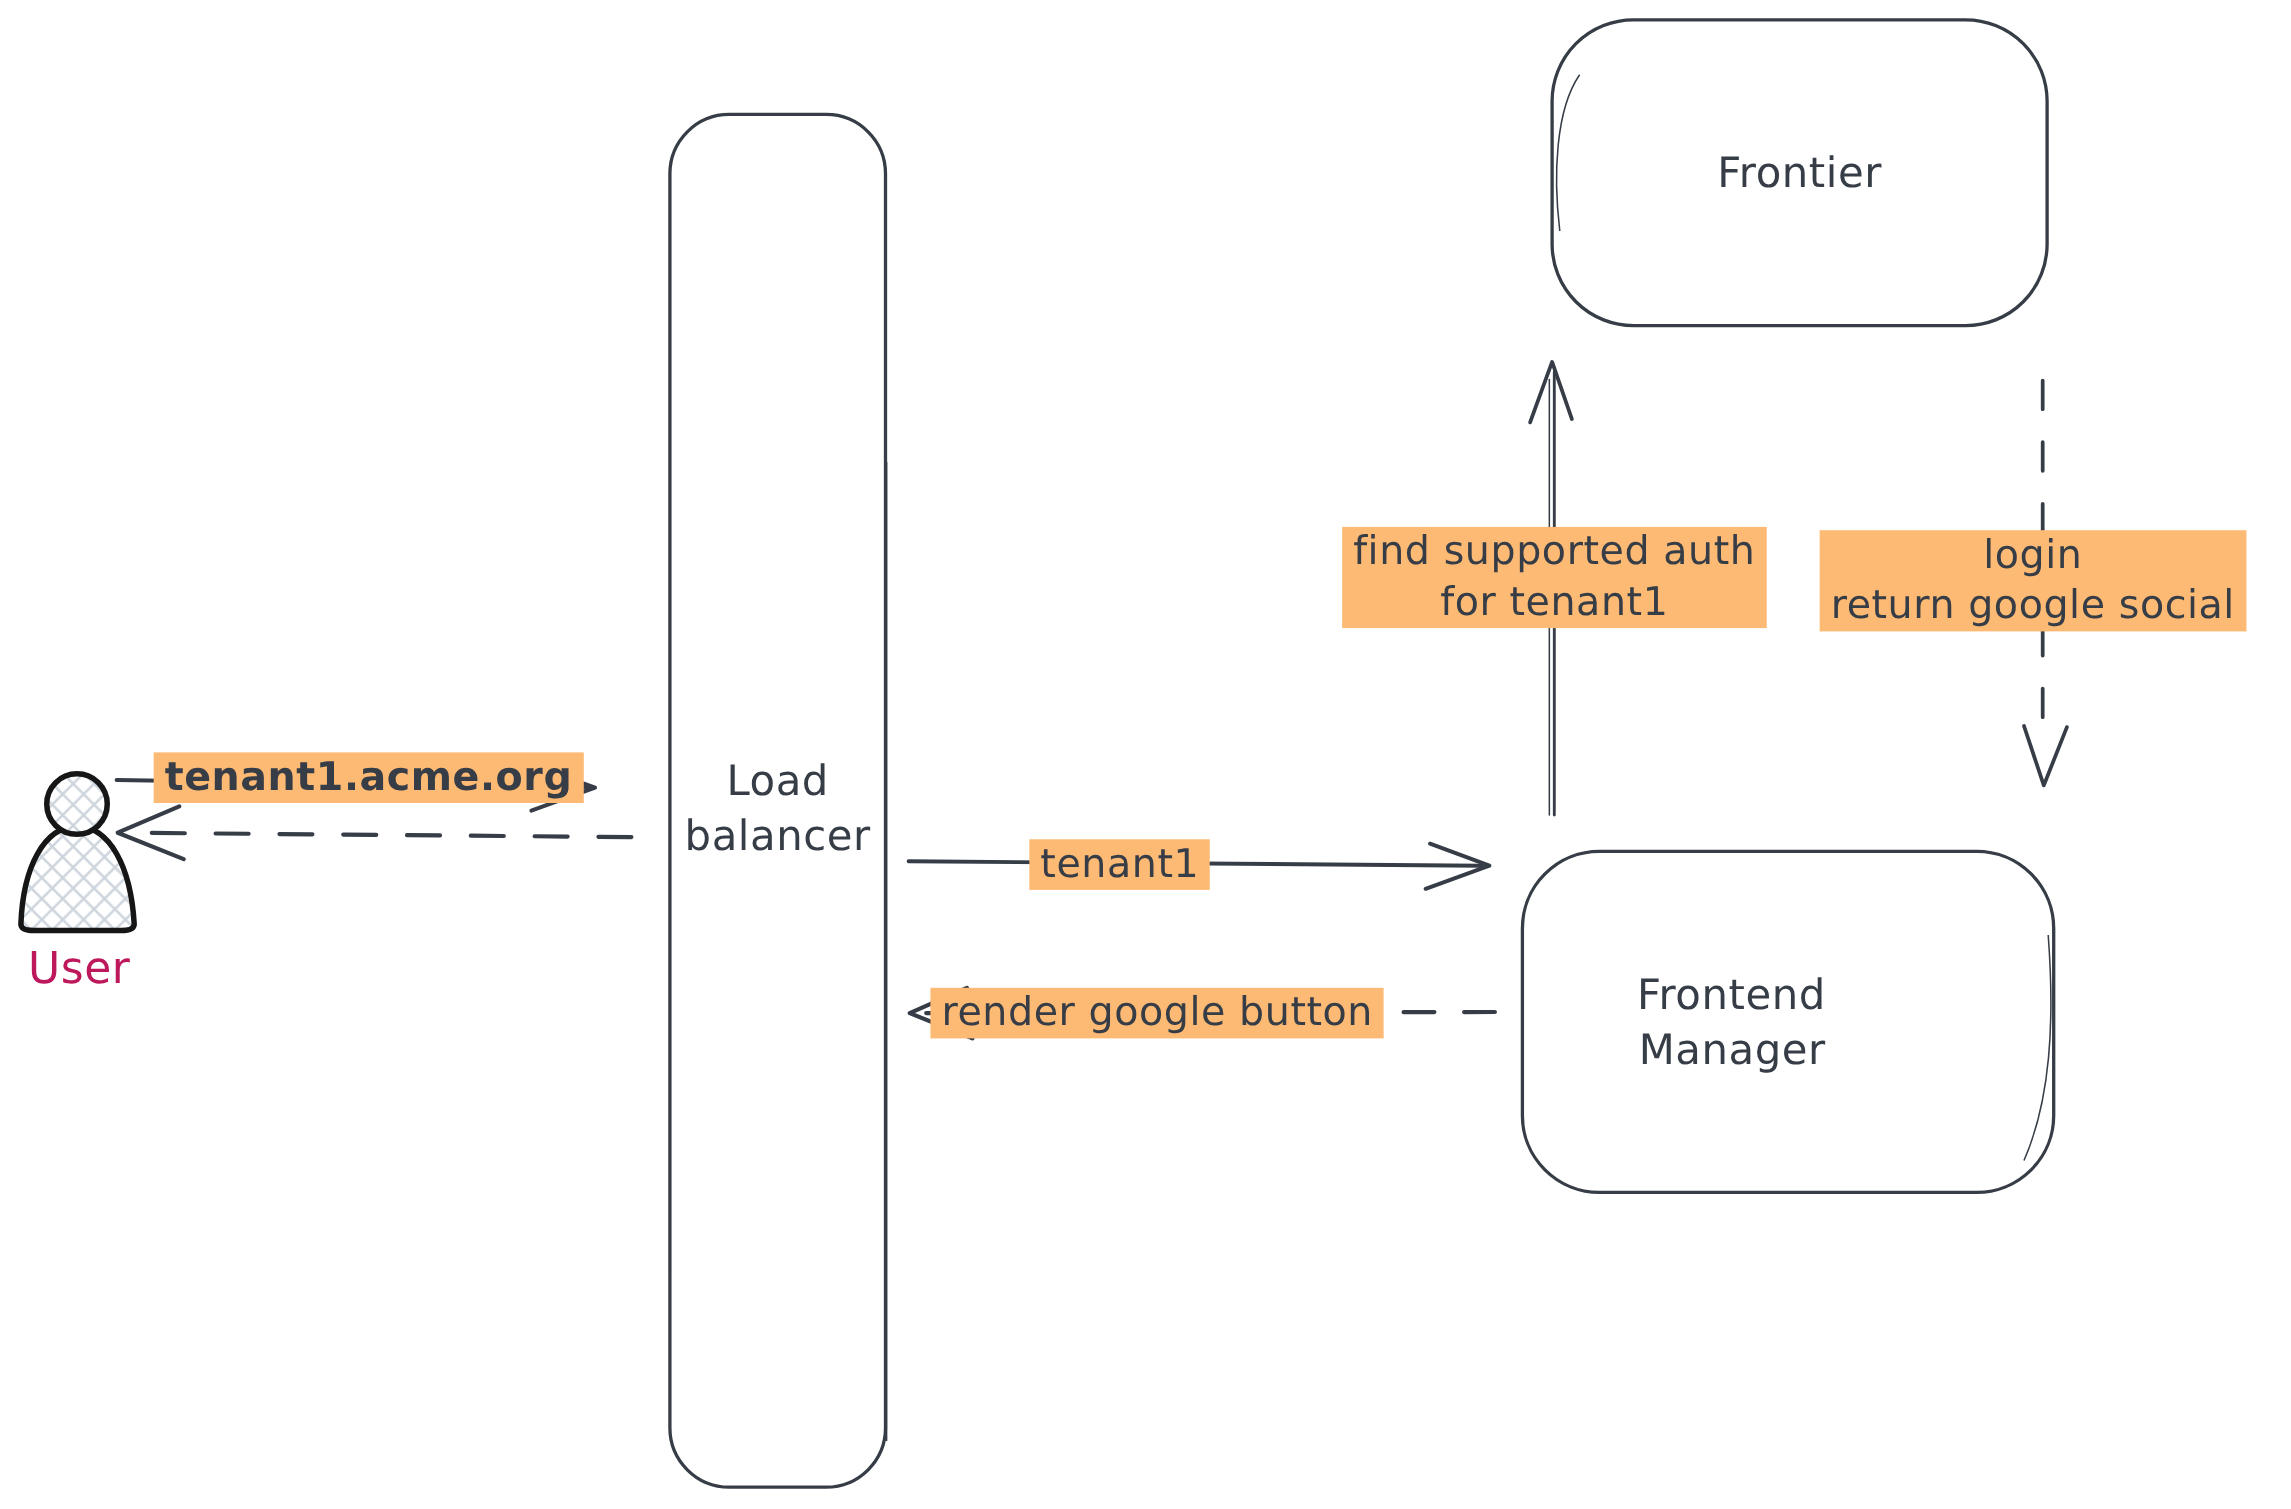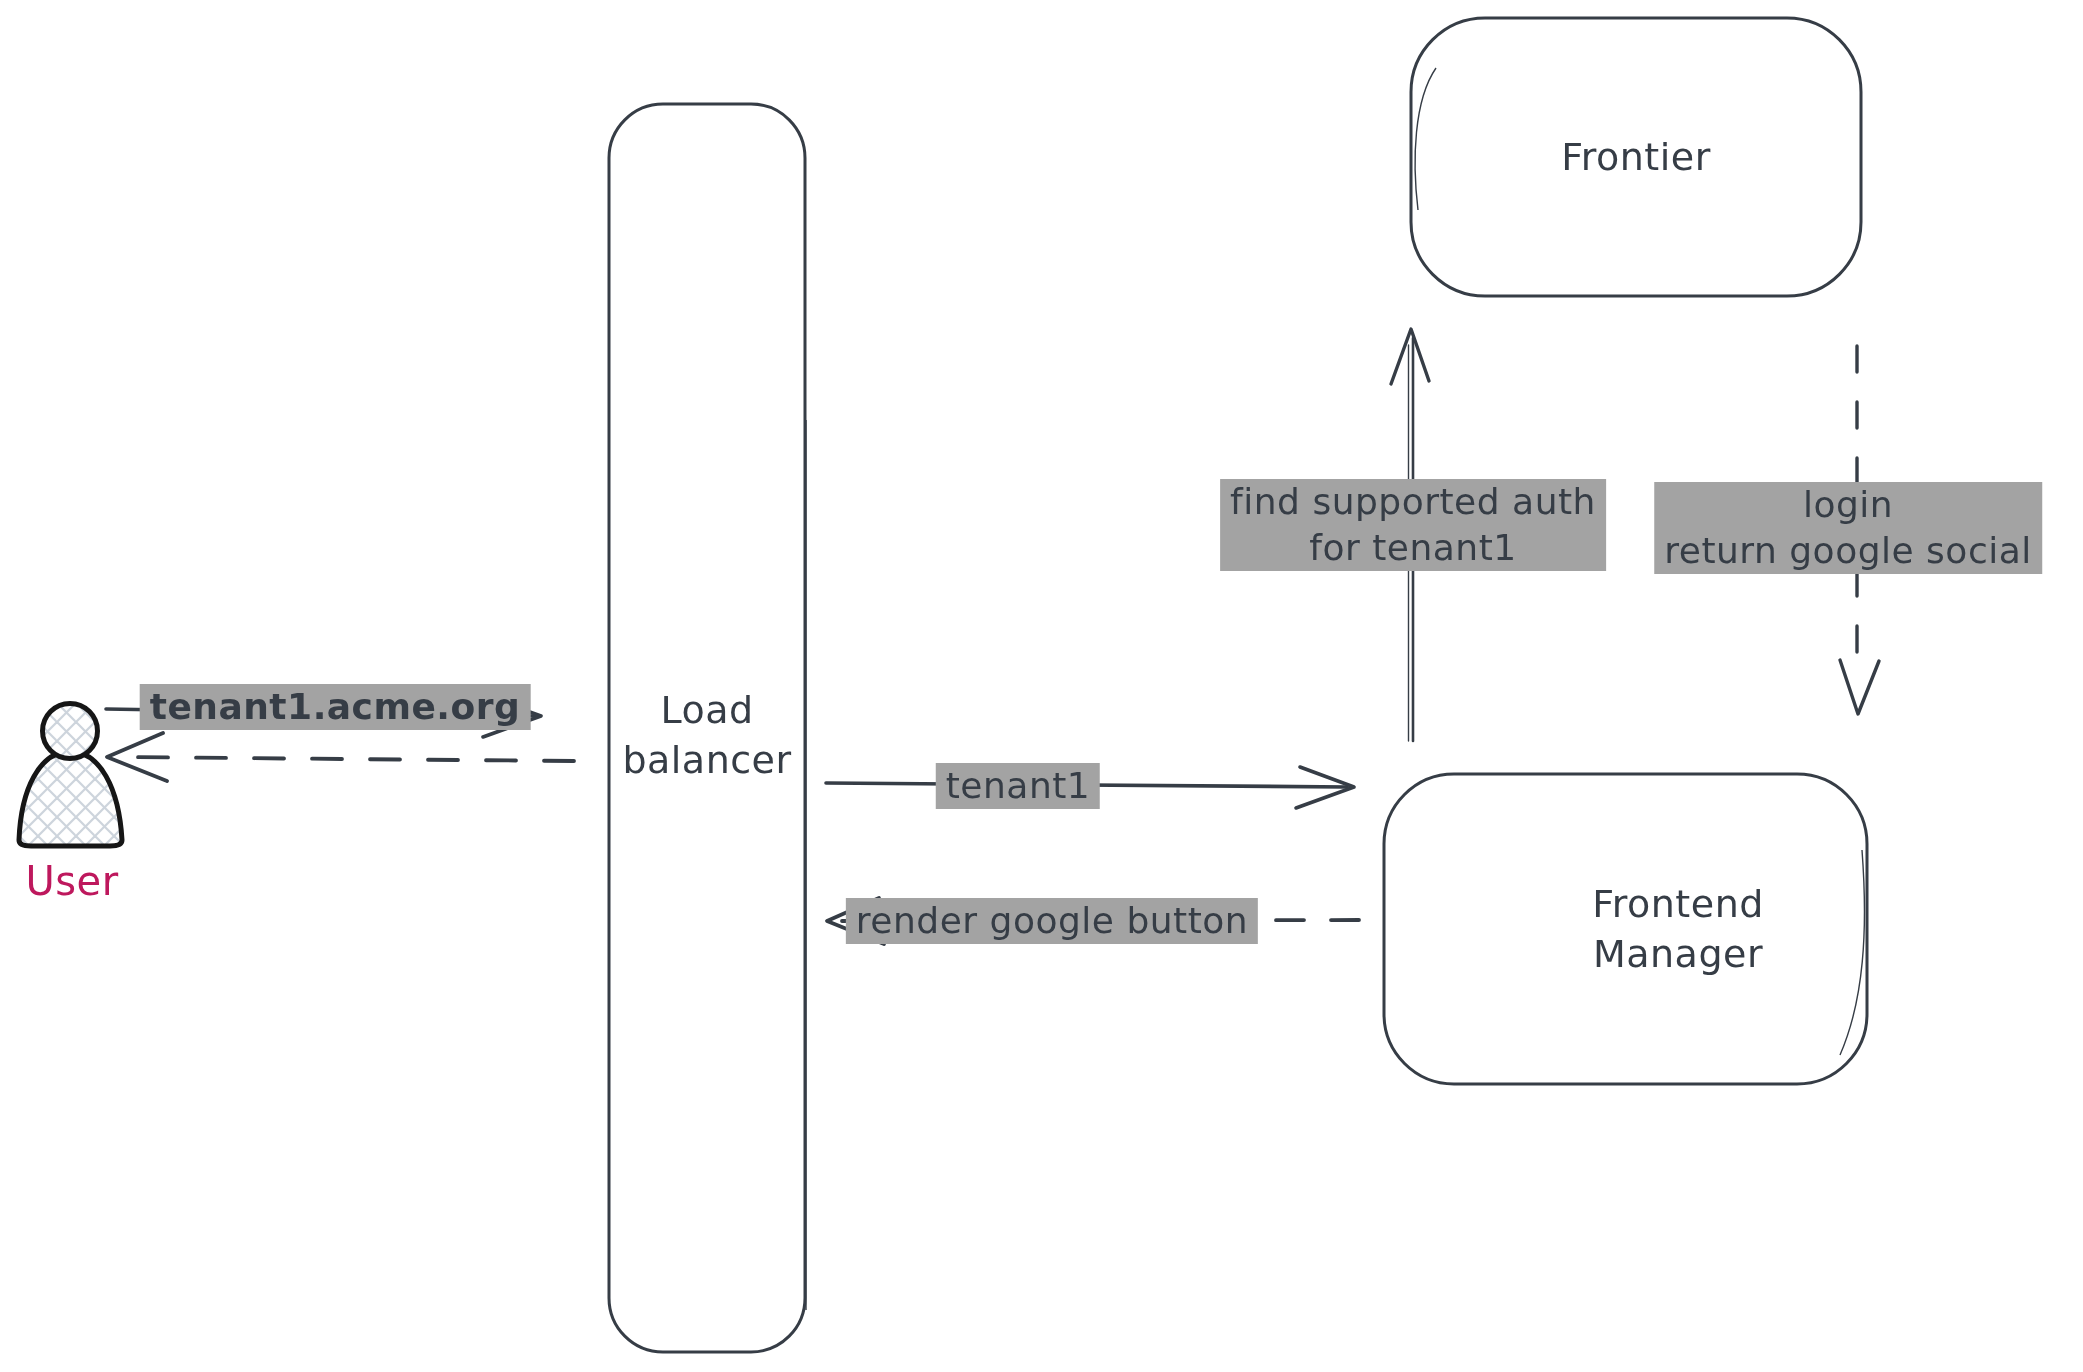--- a/index.html
+++ b/index.html
@@ -15,21 +15,21 @@
   .label {
     position: absolute;
     transform: translate(-50%, -50%);
     color: #363d46;
     font-size: 36px;
     letter-spacing: 0.5px;
     white-space: nowrap;
     text-align: center;
     line-height: 46px;
   }
-  .label.on-line { background: #a3a3a3; padding: 0 10px; }
+  .label.on-line { background: #fdba74; padding: 0 10px; }
   .label.node-label { font-size: 38px; line-height: 50px; }
   .label.user-label { color: #be185d; font-size: 40px; font-weight: 500; }
 </style>
 </head>
 <body>
 
 <div class="canvas">
 
   <svg class="layer" width="2083" height="1372" viewBox="0 0 2083 1372">
     <defs>
@@ -87,21 +87,21 @@
     </g>
   </svg>
 
   <div class="label node-label" style="left:707px; top:724px;margin-top:11px;">
     <div>Load</div>
     <div>balancer</div>
   </div>
 
   <div class="label node-label" style="left:1636px; top:157px;">Frontier</div>
 
-  <div class="label node-label" style="left:1678px; top:929px;">
+  <div class="label node-label" style="left:1574px; top:929px;text-align:right;">
     <div>Frontend</div>
     <div>Manager</div>
   </div>
 
   <div class="label user-label" style="left:72px; top:881px;">User</div>
 
   <div class="label on-line" style="left:335px; top:707px;font-weight:bold;">tenant1.acme.org</div>
 
   <div class="label on-line" style="left:1018px; top:786px;">tenant1</div>
 

